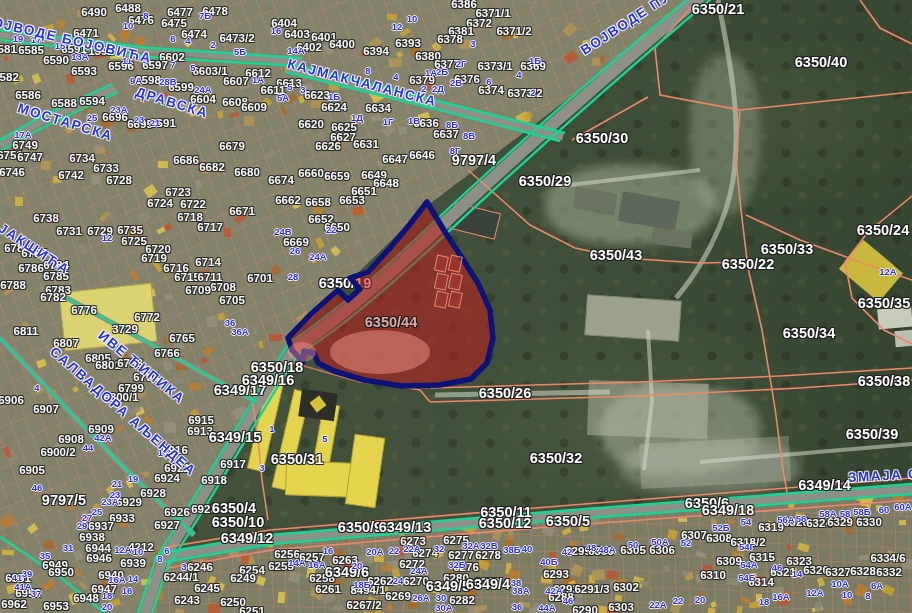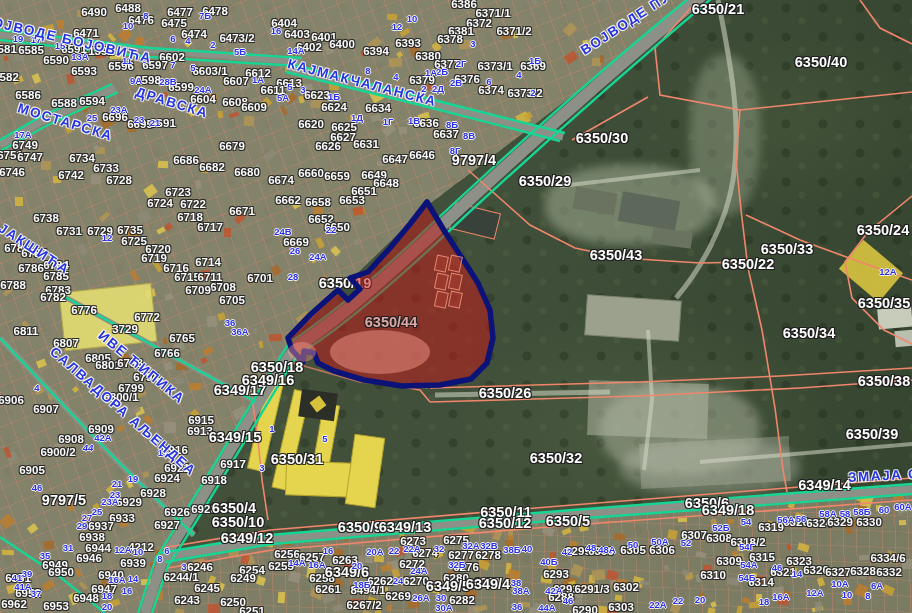--- a/index.html
+++ b/index.html
@@ -840,21 +840,21 @@
       <span class="plabel" style="left: 153px; top: 493px;">6928</span>
       <span class="plabel" style="left: 129px; top: 502px;">6929</span>
       <span class="plabel" style="left: 204px; top: 509px;">6923</span>
       <span class="plabel" style="left: 177px; top: 512px;">6926</span>
       <span class="plabel" style="left: 122px; top: 518px;">6933</span>
       <span class="plabel" style="left: 167px; top: 525px;">6927</span>
       <span class="plabel" style="left: 101px; top: 526px;">6937</span>
       <span class="plabel" style="left: 92px; top: 537px;">6938</span>
       <span class="plabel" style="left: 98px; top: 548px;">6944</span>
       <span class="plabel" style="left: 141px; top: 547px;">4212</span>
-      <span class="plabel" style="left: 89px; top: 558px;">6946</span>
+      <span class="plabel" style="left: 81px; top: 558px; padding-left: 36px;">6946</span>
       <span class="plabel" style="left: 133px; top: 563px;">6939</span>
       <span class="plabel" style="left: 55px; top: 565px;">6949</span>
       <span class="plabel" style="left: 61px; top: 572px;">6950</span>
       <span class="plabel" style="left: 111px; top: 575px;">6940</span>
       <span class="plabel" style="left: 18px; top: 578px;">6951</span>
       <span class="plabel" style="left: 28px; top: 593px;">6952</span>
       <span class="plabel" style="left: 86px; top: 598px;">6948</span>
       <span class="plabel" style="left: 104px; top: 589px;">6947</span>
       <span class="plabel" style="left: 56px; top: 606px;">6953</span>
       <span class="plabel" style="left: 14px; top: 604px;">6962</span>
@@ -1009,21 +1009,21 @@
       <span class="hnum" style="left: 331px; top: 229px;">22</span>
       <span class="hnum" style="left: 318px; top: 256px;">24A</span>
       <span class="hnum" style="left: 295px; top: 250px;">26</span>
       <span class="hnum" style="left: 293px; top: 276px;">28</span>
       <span class="hnum" style="left: 283px; top: 231px;">24В</span>
       <span class="hnum" style="left: 107px; top: 237px;">12</span>
       <span class="hnum" style="left: 230px; top: 322px;">36</span>
       <span class="hnum" style="left: 240px; top: 331px;">36A</span>
       <span class="hnum" style="left: 37px; top: 387px;">4</span>
       <span class="hnum" style="left: 103px; top: 437px;">42A</span>
-      <span class="hnum" style="left: 88px; top: 447px; font-style: italic;">44</span>
+      <span class="hnum" style="left: 88px; top: 447px;">44</span>
       <span class="hnum" style="left: 37px; top: 487px;">46</span>
       <span class="hnum" style="left: 133px; top: 478px;">19</span>
       <span class="hnum" style="left: 117px; top: 483px;">21</span>
       <span class="hnum" style="left: 115px; top: 494px;">23</span>
       <span class="hnum" style="left: 110px; top: 501px;">23A</span>
       <span class="hnum" style="left: 97px; top: 511px;">25</span>
       <span class="hnum" style="left: 87px; top: 517px;">27</span>
       <span class="hnum" style="left: 82px; top: 525px;">29</span>
       <span class="hnum" style="left: 68px; top: 547px;">31</span>
       <span class="hnum" style="left: 45px; top: 555px;">35</span>

